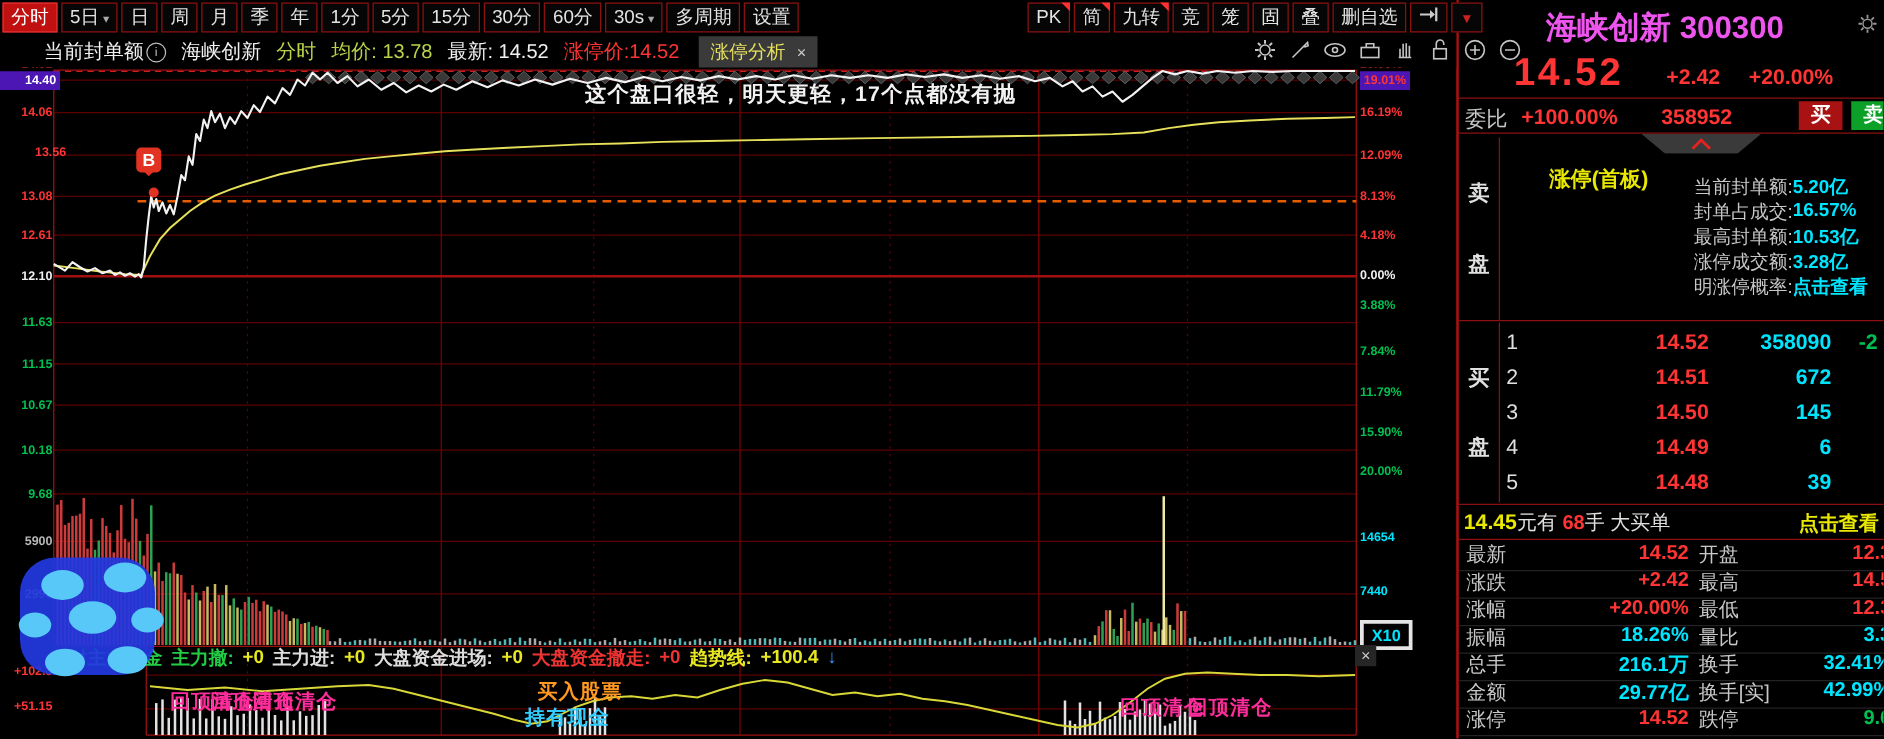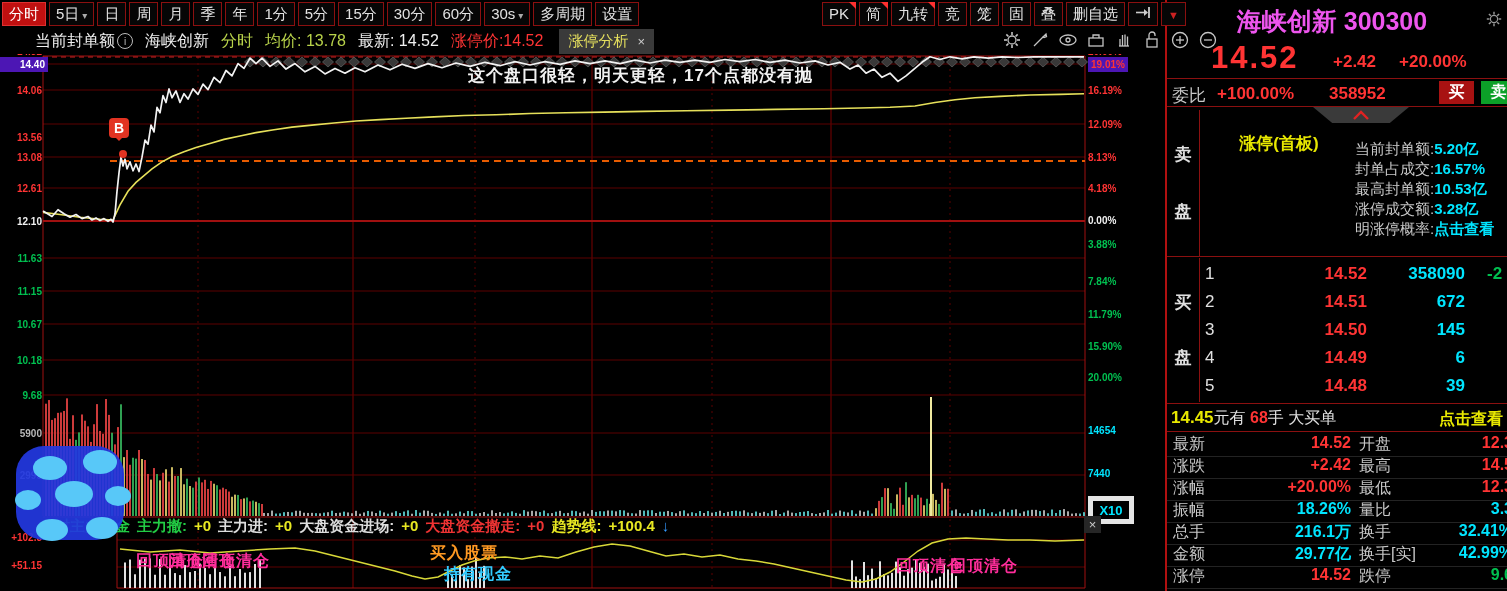--- a/index.html
+++ b/index.html
@@ -35,21 +35,21 @@
   .wm-logo{left:12px;top:438px;z-index:12;}
   .wm-brand{left:112px;top:428px;font-size:78px;font-weight:bold;color:rgba(188,22,98,.88);z-index:12;letter-spacing:4px;line-height:1;white-space:nowrap;}
   .wm-url{left:22px;top:523px;font-size:34px;font-weight:bold;color:#4a30dd;z-index:13;white-space:nowrap;letter-spacing:1px;}
   .annotation{left:468px;top:64px;font-size:17px;font-weight:bold;color:#f2f2f2;z-index:6;letter-spacing:1px;white-space:nowrap;}
   .bmark{left:109px;top:118px;width:20px;height:20px;background:#e23322;color:#fff;border-radius:4px;font-size:14px;
          font-weight:bold;display:flex;align-items:center;justify-content:center;z-index:6;}
   .bmark:after{content:"";position:absolute;left:6px;top:19px;border:4px solid transparent;border-top-color:#e23322;}
   .bdot{left:119px;top:150px;width:8px;height:8px;border-radius:50%;background:#e23322;z-index:6;}
   .flow-legend{left:40px;top:517px;display:flex;gap:7px;font-size:15px;font-weight:bold;z-index:7;white-space:nowrap;}
   .ind-label{font-size:16px;font-weight:bold;z-index:6;white-space:nowrap;letter-spacing:1px;}
-  .x10{left:1088px;top:496px;width:36px;height:18px;border:5px solid #e5e5e5;color:#00e5ff;font-size:13px;font-weight:bold;
+  .x10{left:1088px;top:496px;width:36px;height:18px;border:3px solid #e5e5e5;color:#00e5ff;font-size:13px;font-weight:bold;
        display:flex;align-items:center;justify-content:center;z-index:7;}
   .pane-close{left:1084px;top:516px;width:17px;height:17px;background:#262626;color:#ccc;font-size:13px;
        display:flex;align-items:center;justify-content:center;z-index:7;cursor:default;}
   
   .panel{left:1165px;top:0;width:342px;height:591px;background:#000;border-left:2px solid #b01010;z-index:20;}
   .p-line{position:absolute;left:0;width:342px;height:1px;background:#8b1010;}
   .p-title{left:0;top:5px;width:330px;text-align:center;font-size:25px;font-weight:bold;color:#ee55ee;white-space:nowrap;}
   .p-gear{left:318px;top:10px;}
   .p-price{left:44px;top:40px;font-size:31px;font-weight:bold;color:#ff3434;letter-spacing:2px;}
   .p-chg{left:166px;top:52px;font-size:17px;font-weight:bold;color:#ff3434;}
@@ -646,21 +646,21 @@
       <rect x="947" y="569.4194444444445" width="2" height="18.580555555555556" fill="#e2e2e2"></rect>
       <rect x="951" y="565.1810699588477" width="2" height="22.818930041152264" fill="#e2e2e2"></rect>
       <rect x="955" y="576.0599794238683" width="2" height="11.940020576131687" fill="#e2e2e2"></rect>
       <polyline points="120,549 150,552 180,550 210,553 240,551 270,549 295,548 315,551 335,556 355,561 375,566 395,571 412,576 425,579 438,577 450,571 462,565 474,561 488,558 505,557 522,559 540,556 558,558 576,552 594,547 612,544 630,546 648,551 666,556 684,554 702,557 720,555 738,559 756,561 774,564 792,568 810,572 828,576 846,580 862,582 876,579 890,572 904,562 918,551 932,543 948,539 966,538 986,539 1008,540 1030,540 1055,541 1084,540" fill="none" stroke="#d8d838" stroke-width="1.5"></polyline>
     </svg>
 
   <div id="axisBox">
       <div class="abs axis-label axis-left c-red" style="top: 44px;">14.52</div>
       <div class="abs axis-label axis-left hl c-white" style="top: 57px; color: rgb(255, 255, 255);">14.40</div>
       <div class="abs axis-label axis-left c-red" style="top: 83px;">14.06</div>
-      <div class="abs axis-label axis-left c-red" style="top: 130px;">13.56</div>
+      <div class="abs axis-label axis-left c-red" style="top: 115px; padding-left: 11px;">13.56</div>
       <div class="abs axis-label axis-left c-red" style="top: 150px;">13.08</div>
       <div class="abs axis-label axis-left c-red" style="top: 181px;">12.61</div>
       <div class="abs axis-label axis-left c-white" style="top: 214px;">12.10</div>
       <div class="abs axis-label axis-left c-green" style="top: 251px;">11.63</div>
       <div class="abs axis-label axis-left c-green" style="top: 284px;">11.15</div>
       <div class="abs axis-label axis-left c-green" style="top: 317px;">10.67</div>
       <div class="abs axis-label axis-left c-green" style="top: 353px;">10.18</div>
       <div class="abs axis-label axis-left c-green" style="top: 388px;">9.68</div>
       <div class="abs axis-label axis-left c-gray" style="top: 426px;">5900</div>
       <div class="abs axis-label axis-left c-gray" style="top: 468px;">2995</div>
@@ -710,21 +710,21 @@
       <span style="color: rgb(238, 51, 51);">+0</span>
       <span style="color: rgb(232, 232, 34);">趋势线:</span>
       <span style="color: rgb(232, 232, 34);">+100.4</span>
       <span style="color: rgb(51, 153, 255);">↓</span>
     </div>
   <div id="indLabels">
       <div class="abs ind-label" style="left: 136px; top: 551px; color: rgb(255, 45, 155);">回顶清仓</div>
       <div class="abs ind-label" style="left: 168px; top: 551px; color: rgb(255, 45, 155);">回顶清仓</div>
       <div class="abs ind-label" style="left: 202px; top: 551px; color: rgb(255, 45, 155);">回顶清仓</div>
       <div class="abs ind-label" style="left: 430px; top: 543px; color: rgb(255, 153, 34);">买入股票</div>
-      <div class="abs ind-label" style="left: 420px; top: 564px; color: rgb(51, 204, 255); margin-left: 24px;">持有现金</div>
+      <div class="abs ind-label" style="left: 420px; top: 564px; color: rgb(51, 204, 255);">持有现金</div>
       <div class="abs ind-label" style="left: 896px; top: 556px; color: rgb(255, 45, 155);">回顶清仓</div>
       <div class="abs ind-label" style="left: 950px; top: 556px; color: rgb(255, 45, 155);">回顶清仓</div>
     </div>
   <div class="abs x10">X10</div>
   <div class="abs pane-close">×</div>
 
   <div class="abs panel">
     <div class="abs p-title">海峡创新 300300</div>
     <span class="abs p-gear" id="panelGear"><svg width="18" height="18" viewBox="0 0 20 20" fill="none" stroke="#999" stroke-width="1.3">
           <circle cx="10" cy="10" r="4"></circle>

